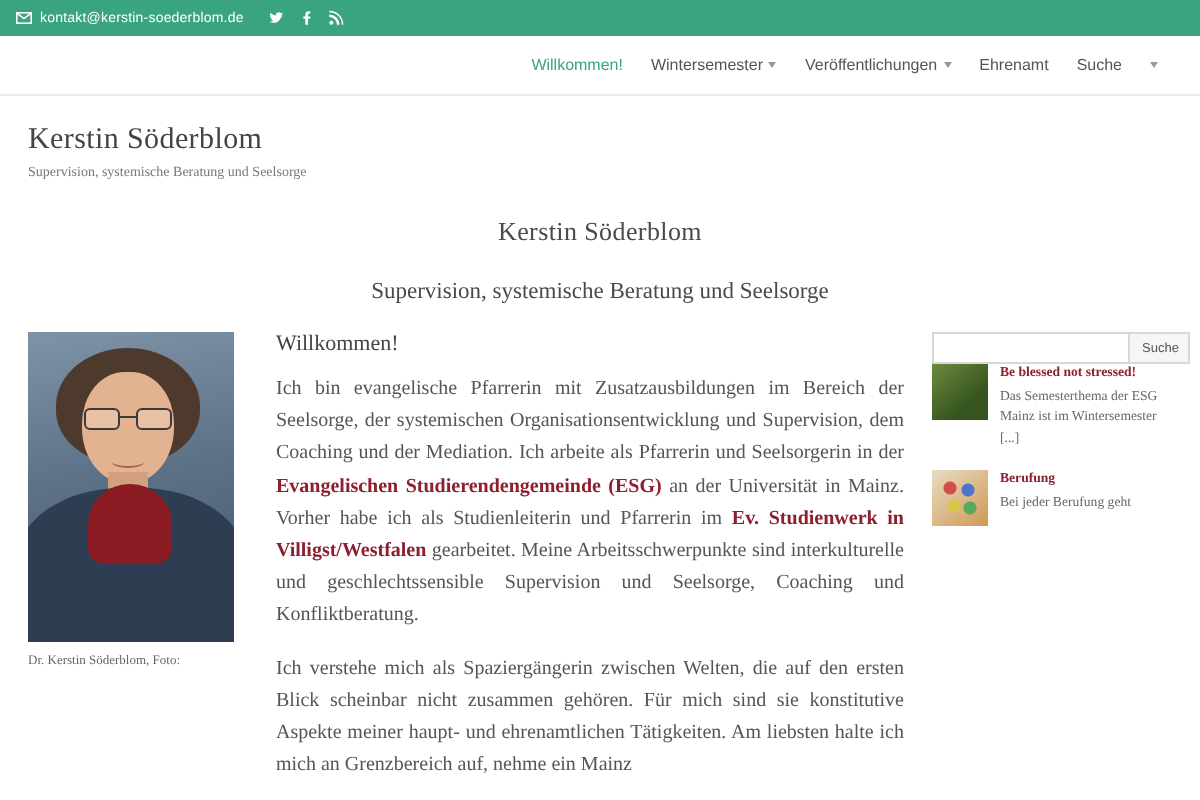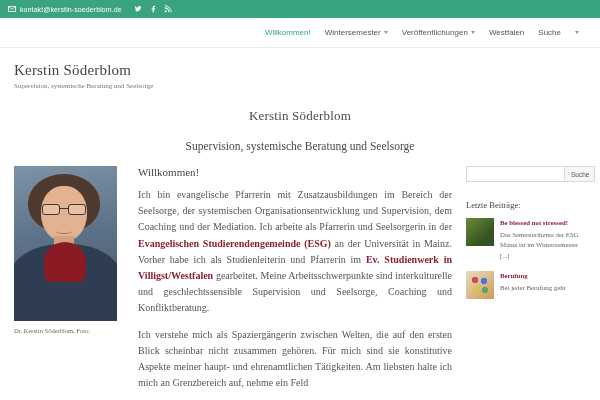--- a/index.html
+++ b/index.html
@@ -263,21 +263,21 @@
   </div>
   <div class="item">
     <span>Wintersemester</span>
     <span class="caret"></span>
   </div>
   <div class="item">
     <span>Veröffentlichungen</span>
     <span class="caret"></span>
   </div>
   <div class="item">
-    <span>Westfalen</span>
+    <span>Ehrenamt</span>
   </div>
   <div class="item">
     <span>Suche</span>
   </div>
   <div class="item">
     <span class="caret"></span>
   </div>
 </div>
 
 <div class="site-head">
@@ -305,30 +305,29 @@
       <div class="neck"></div>
       <div class="body"></div>
       <div class="scarf"></div>
     </div>
     <div class="caption">Dr. Kerstin Söderblom, Foto:</div>
   </div>
 
   <div class="col-mid content">
     <h3>Willkommen!</h3>
     <p><span>Ich bin evangelische Pfarrerin mit Zusatzausbildungen im Bereich der Seelsorge, der systemischen Organisationsentwicklung und Supervision, dem Coaching und der Mediation. Ich arbeite als Pfarrerin und Seelsorgerin in der </span><a class="link" href="#">Evangelischen Studierendengemeinde (ESG)</a><span> an der Universität in Mainz. Vorher habe ich als Studienleiterin und Pfarrerin im </span><a class="link" href="#">Ev. Studienwerk in Villigst/Westfalen</a><span> gearbeitet. Meine Arbeitsschwerpunkte sind interkulturelle und geschlechtssensible Supervision und Seelsorge, Coaching und Konfliktberatung.</span></p>
-    <p>Ich verstehe mich als Spaziergängerin zwischen Welten, die auf den ersten Blick scheinbar nicht zusammen gehören. Für mich sind sie konstitutive Aspekte meiner haupt- und ehrenamtlichen Tätigkeiten. Am liebsten halte ich mich an Grenzbereich auf, nehme ein Feld</p>
+    <p>Ich verstehe mich als Spaziergängerin zwischen Welten, die auf den ersten Blick scheinbar nicht zusammen gehören. Für mich sind sie konstitutive Aspekte meiner haupt- und ehrenamtlichen Tätigkeiten. Am liebsten halte ich mich an Grenzbereich auf, nehme ein Mainz</p>
   </div>
 
   <div class="col-right">
     <div class="searchrow">
       <input class="searchinput" type="text" placeholder="" style="">
       <button class="searchbtn">Suche</button>
     </div>
 
-    <div class="widget-title">Letzte Beiträge:</div>
 
     <div class="post">
       <div class="thumb t1"></div>
       <div class="ptext">
         <span class="ptitle">Be blessed not stressed!</span>
         <span class="pexc">Das Semesterthema der ESG Mainz ist im Wintersemester [...]</span>
       </div>
     </div>
 
     <div class="post">

